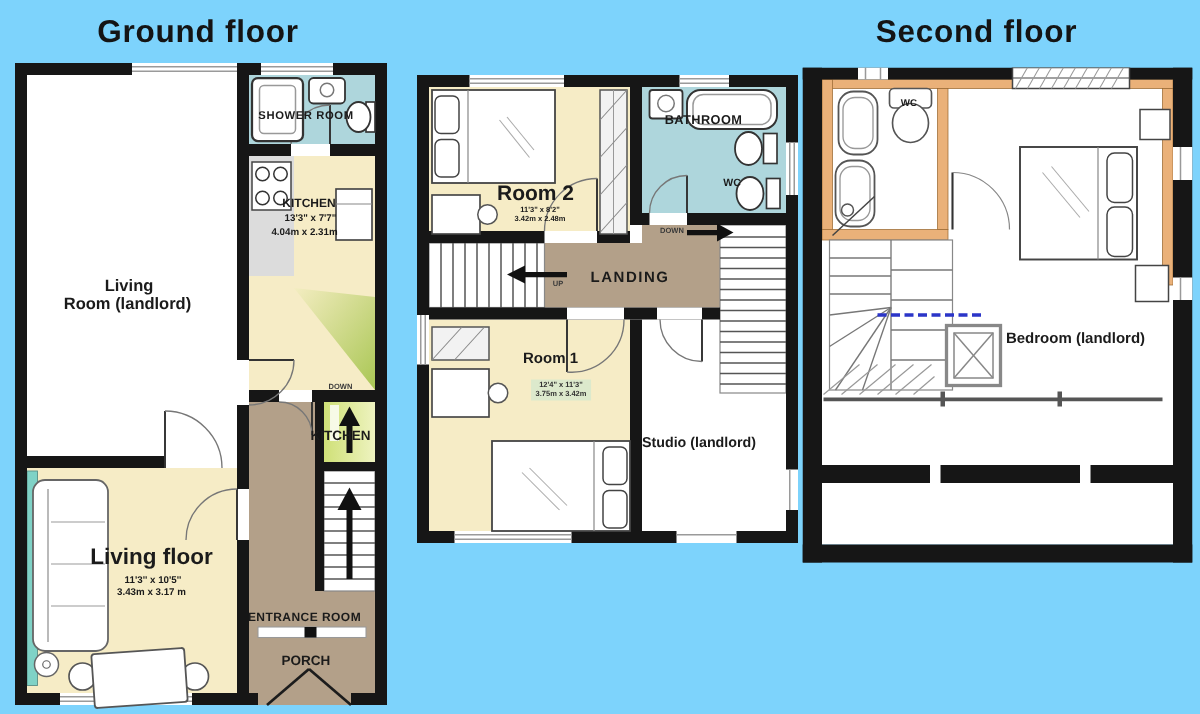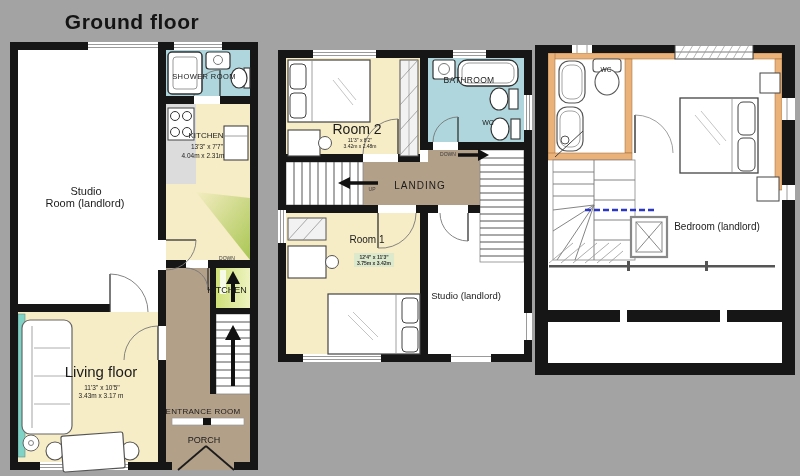--- a/index.html
+++ b/index.html
@@ -1,32 +1,33 @@
 <!DOCTYPE html>
 <html><head>
 <meta charset="utf-8">
 <style>
   html,body{margin:0;padding:0;background:#ffffff;}
-  #stage{position:relative;width:800px;height:476px;background:#a3a3a3;overflow:hidden;
+  #stage{position:relative;width:800px;height:476px;background:#7dd3fc;overflow:hidden;
          font-family:"Liberation Sans", sans-serif;}
   .floor-title{position:absolute;transform:translate(-50%,-50%);font-weight:700;font-size:21px;
                color:#141414;white-space:nowrap;letter-spacing:.5px;}
   .plan{position:absolute;}
-  .lbl{position:absolute;transform:translate(-50%,-50%);font-weight:400;color:#1b1b1b;
+  .lbl{position:absolute;transform:translate(-50%,-50%);font-weight:700;color:#1b1b1b;
        white-space:nowrap;text-align:center;line-height:1.05;}
   .dims-box{position:absolute;transform:translate(-50%,-50%);background:#dce9cc;padding:1px 3px;
             text-align:center;}
   .dims-box div{font-weight:700;font-size:5px;color:#333;white-space:nowrap;line-height:1.2;}
 </style>
 </head>
 <body>
 
 <div id="stage">
 
   <div class="floor-title" style="left:132px;top:22px">Ground floor</div>
+  <div class="floor-title" style="left:651px;top:22px">Second floor</div>
 
   <svg class="plan" style="left:10px;top:42px" width="248" height="434" viewBox="0 0 248 434">
     <defs>
       <linearGradient id="coneGrad" x1="0" y1="0" x2="1" y2="1">
         <stop offset="0" stop-color="#f3edc0"></stop>
           <stop offset="1" stop-color="#96bd37"></stop>
       </linearGradient>
       <linearGradient id="cellarGrad" x1="0" y1="0" x2="1" y2="0">
         <stop offset="0" stop-color="#cfe077"></stop>
           <stop offset="1" stop-color="#eef3c0"></stop>
@@ -417,21 +418,21 @@
       <line x1="197" y1="53" x2="197" y2="128" stroke="#888" stroke-width="0.8"></line>
       <line x1="160" y1="70" x2="185" y2="100" stroke="#aaa" stroke-width="0.7"></line>
       <line x1="166" y1="66" x2="191" y2="96" stroke="#aaa" stroke-width="0.7"></line>
     </g>
     <g fill="#ffffff" stroke="#444" stroke-width="1">
       <rect x="225" y="28" width="20" height="20"></rect>
       <rect x="222" y="132" width="22" height="24"></rect>
     </g>
   </svg>
 
-  <div class="lbl" style="left:86px;top:192px;font-size:11px">Studio</div>
+  <div class="lbl" style="left:86px;top:192px;font-size:11px">Living</div>
   <div class="lbl" style="left:85px;top:204px;font-size:11px">Room (landlord)</div>
   <div class="lbl" style="left:204px;top:77px;font-size:7.5px;letter-spacing:.4px">SHOWER ROOM</div>
   <div class="lbl" style="left:206px;top:136px;font-size:8px">KITCHEN</div>
   <div class="lbl" style="left:207px;top:147px;font-size:6.5px">13'3" x 7'7"</div>
   <div class="lbl" style="left:203px;top:156px;font-size:6.5px">4.04m x 2.31m</div>
   <div class="lbl" style="left:227px;top:259px;font-size:5px;color:#3a3a3a">DOWN</div>
   <div class="lbl" style="left:227px;top:291px;font-size:9px">KITCHEN</div>
   <div class="lbl" style="left:101px;top:372px;font-size:15px">Living floor</div>
   <div class="lbl" style="left:102px;top:388px;font-size:6.5px">11'3'' x 10'5''</div>
   <div class="lbl" style="left:101px;top:396px;font-size:6.5px">3.43m x 3.17 m</div>

